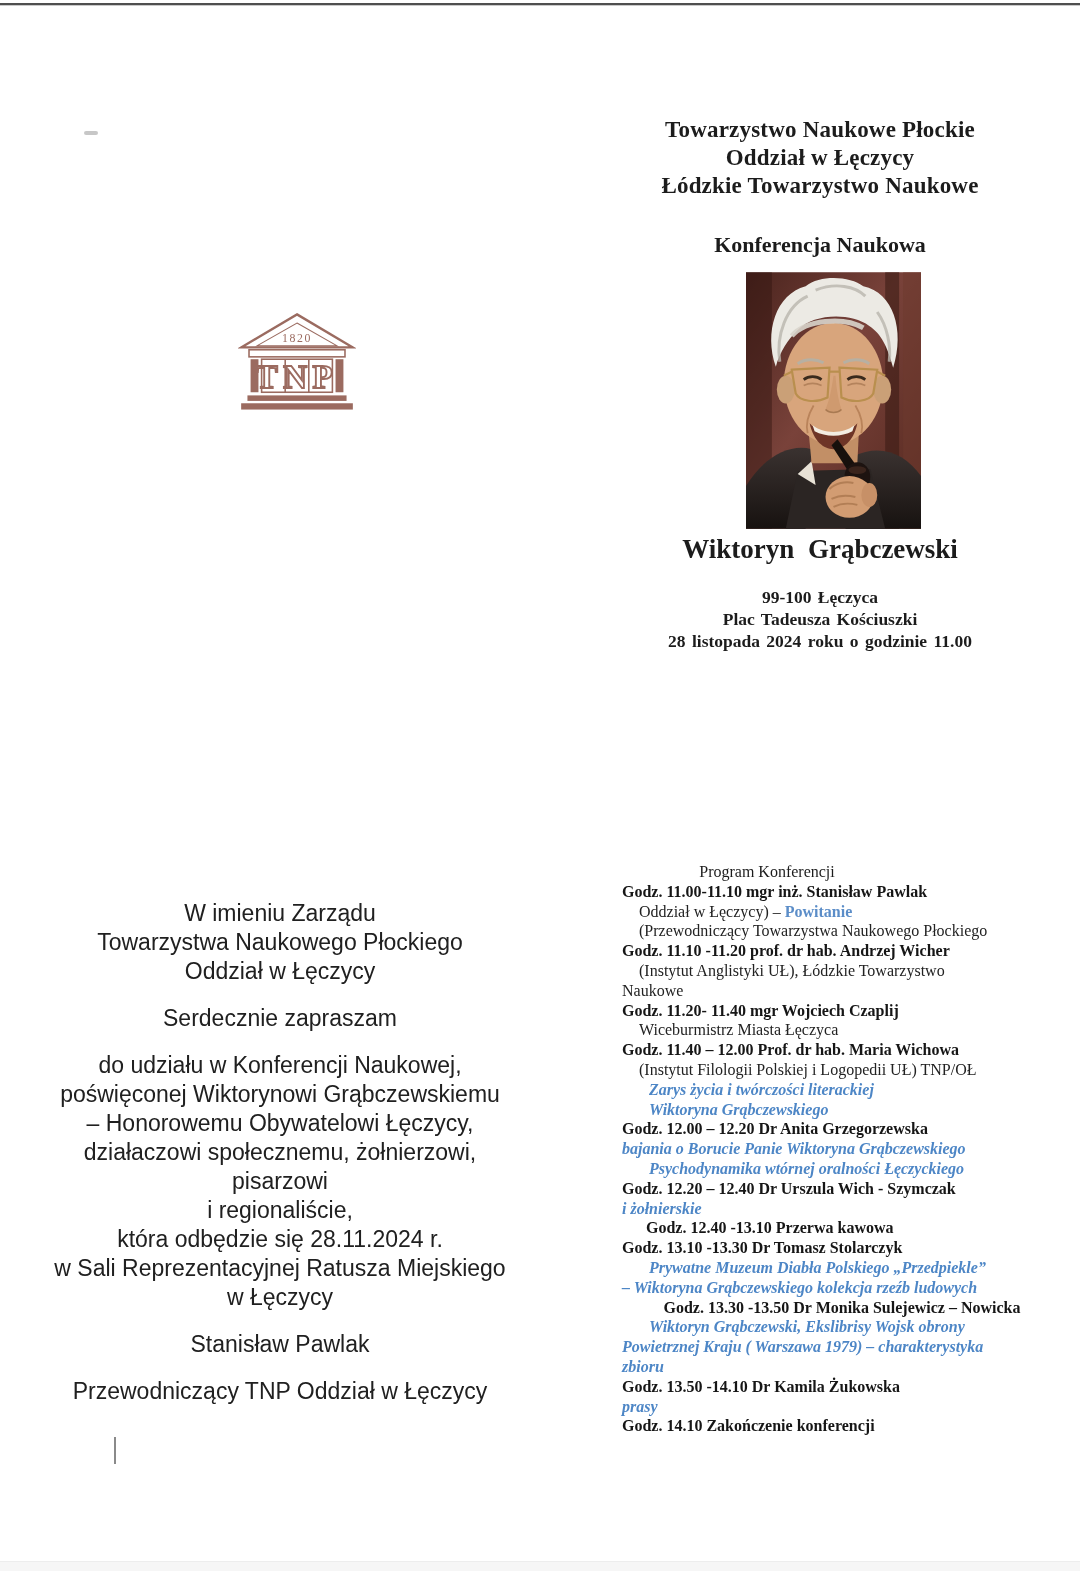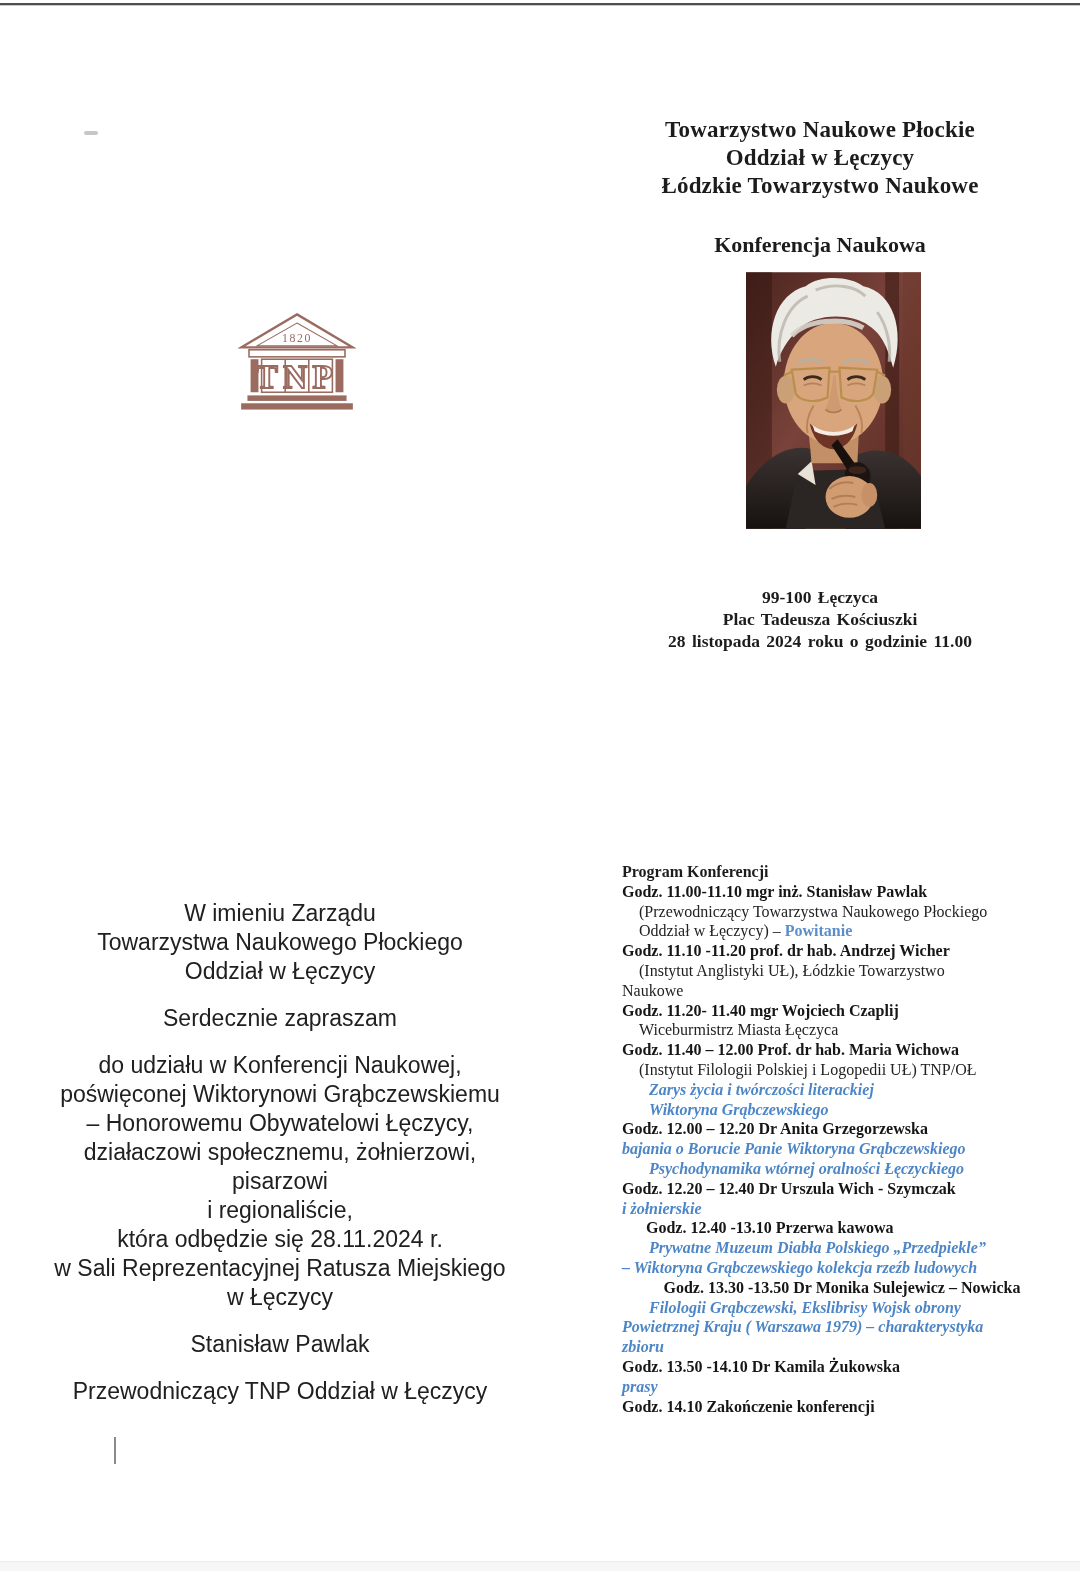--- a/index.html
+++ b/index.html
@@ -18,21 +18,21 @@
   .conf-title{position:absolute;left:600px;top:228px;width:440px;text-align:center;
               font-weight:700;font-size:22px;line-height:34px;}
   .photo{position:absolute;left:746px;top:272px;width:175px;height:257px;}
   .person-name{position:absolute;left:600px;top:534px;width:440px;text-align:center;
                font-weight:700;font-size:27px;word-spacing:7px;}
   .venue{position:absolute;left:600px;top:586px;width:440px;text-align:center;
          font-weight:700;font-size:17.5px;line-height:22px;word-spacing:2px;}
 
   
   .program{position:absolute;left:622px;top:862px;width:440px;font-size:16px;line-height:19.8px;}
-  .program-title{width:290px;font-weight:700;}
+  .program-title{width:290px;text-align:center;font-weight:400;}
   .pline{white-space:nowrap;}
   .s-bold{font-weight:700;color:#161616;}
   .s-plain{color:#222222;}
   .s-blue{color:#5b8dc8;font-weight:700;}
   .s-blueitalic{color:#4d86c6;font-weight:700;font-style:italic;}
 
   
   .logo{position:absolute;left:238px;top:308px;width:118px;height:104px;}
   .invitation{position:absolute;left:30px;top:899px;width:500px;text-align:center;
               font-family:"Liberation Sans", sans-serif;font-size:23px;line-height:29px;color:#202020;}
@@ -163,52 +163,54 @@
     </g>
 
     <g>
       <ellipse cx="104" cy="226" rx="24" ry="21" fill="#d29c72"></ellipse>
       <path d="M84,218 C90,212 100,210 108,212" stroke="#b27e55" stroke-width="2" fill="none"></path>
       <path d="M86,228 C94,224 102,224 110,226 M88,236 C96,232 104,232 112,234" stroke="#b27e55" stroke-width="2" fill="none"></path>
       <ellipse cx="124" cy="224" rx="8" ry="12" fill="#c79067"></ellipse>
     </g>
   </svg>
 
+  <div class="person-name">Wiktoryn Grąbczewski</div>
 
   <div class="venue">
     <div>99-100 Łęczyca</div>
     <div>Plac Tadeusza Kościuszki</div>
     <div>28 listopada 2024 roku o godzinie 11.00</div>
   </div>
 
   <div class="program">
     <div class="program-title">Program Konferencji</div>
     <div>
         <div class="pline" style="padding-left: 0px;"><span class="s-bold">Godz. 11.00-11.10   mgr inż. Stanisław Pawlak</span></div>
+        <div class="pline" style="padding-left: 17px;"><span class="s-plain">Oddział w Łęczycy) – </span><span class="s-blue">Powitanie</span></div>
         <div class="pline" style="padding-left: 17px;"><span class="s-plain">(Przewodniczący Towarzystwa Naukowego Płockiego</span></div>
-        <div class="pline" style="padding-left: 17px;"><span class="s-plain">Oddział w Łęczycy) – </span><span class="s-blue">Powitanie</span></div>
         <div class="pline" style="padding-left: 0px;"><span class="s-bold">Godz. 11.10 -11.20   prof. dr hab. Andrzej Wicher</span></div>
         <div class="pline" style="padding-left: 17px;"><span class="s-plain">(Instytut Anglistyki UŁ), Łódzkie Towarzystwo</span></div>
         <div class="pline" style="padding-left: 0px;"><span class="s-plain">Naukowe</span></div>
         <div class="pline" style="padding-left: 0px;"><span class="s-bold">Godz. 11.20- 11.40  mgr Wojciech Czaplij</span></div>
         <div class="pline" style="padding-left: 17px;"><span class="s-plain">Wiceburmistrz Miasta Łęczyca</span></div>
         <div class="pline" style="padding-left: 0px;"><span class="s-bold">Godz. 11.40 – 12.00  Prof. dr hab. Maria Wichowa</span></div>
         <div class="pline" style="padding-left: 17px;"><span class="s-plain">(Instytut Filologii Polskiej i Logopedii UŁ) TNP/OŁ</span></div>
         <div class="pline" style="padding-left: 27px;"><span class="s-blueitalic">Zarys życia i twórczości literackiej</span></div>
         <div class="pline" style="padding-left: 27px;"><span class="s-blueitalic">Wiktoryna Grąbczewskiego</span></div>
         <div class="pline" style="padding-left: 0px;"><span class="s-bold">Godz. 12.00 – 12.20  Dr Anita Grzegorzewska</span></div>
         <div class="pline" style="padding-left: 0px;"><span class="s-blueitalic">bajania o Borucie Panie Wiktoryna Grąbczewskiego</span></div>
         <div class="pline" style="padding-left: 27px;"><span class="s-blueitalic">Psychodynamika wtórnej oralności Łęczyckiego</span></div>
         <div class="pline" style="padding-left: 0px;"><span class="s-bold">Godz. 12.20 – 12.40  Dr Urszula Wich - Szymczak</span></div>
         <div class="pline" style="padding-left: 0px;"><span class="s-blueitalic">i żołnierskie</span></div>
         <div class="pline" style="padding-left: 0px; margin-left: 24px;"><span class="s-bold">Godz. 12.40 -13.10  Przerwa kawowa</span></div>
+        <div class="pline" style="padding-left: 0px;"><span class="s-bold">Godz. 13.10 -13.30  Dr Tomasz Stolarczyk</span></div>
         <div class="pline" style="padding-left: 27px;"><span class="s-blueitalic">Prywatne Muzeum Diabła Polskiego „Przedpiekle”</span></div>
         <div class="pline" style="padding-left: 0px;"><span class="s-blueitalic">– Wiktoryna Grąbczewskiego kolekcja rzeźb  ludowych</span></div>
         <div class="pline" style="padding-left: 0px; text-align: center;"><span class="s-bold">Godz. 13.30 -13.50 Dr Monika Sulejewicz – Nowicka</span></div>
-        <div class="pline" style="padding-left: 27px;"><span class="s-blueitalic">Filologii Grąbczewski, Ekslibrisy Wojsk obrony</span></div>
+        <div class="pline" style="padding-left: 27px;"><span class="s-blueitalic">Wiktoryn Grąbczewski, Ekslibrisy Wojsk obrony</span></div>
         <div class="pline" style="padding-left: 0px;"><span class="s-blueitalic">Powietrznej Kraju  ( Warszawa 1979) – charakterystyka</span></div>
         <div class="pline" style="padding-left: 0px;"><span class="s-blueitalic">zbioru</span></div>
         <div class="pline" style="padding-left: 0px;"><span class="s-bold">Godz. 13.50 -14.10  Dr Kamila Żukowska</span></div>
         <div class="pline" style="padding-left: 0px;"><span class="s-blueitalic">prasy</span></div>
         <div class="pline" style="padding-left: 0px;"><span class="s-bold">Godz. 14.10  Zakończenie konferencji</span></div>
       </div>
   </div>
 
   <div class="bottom-band"></div>
 </div>

